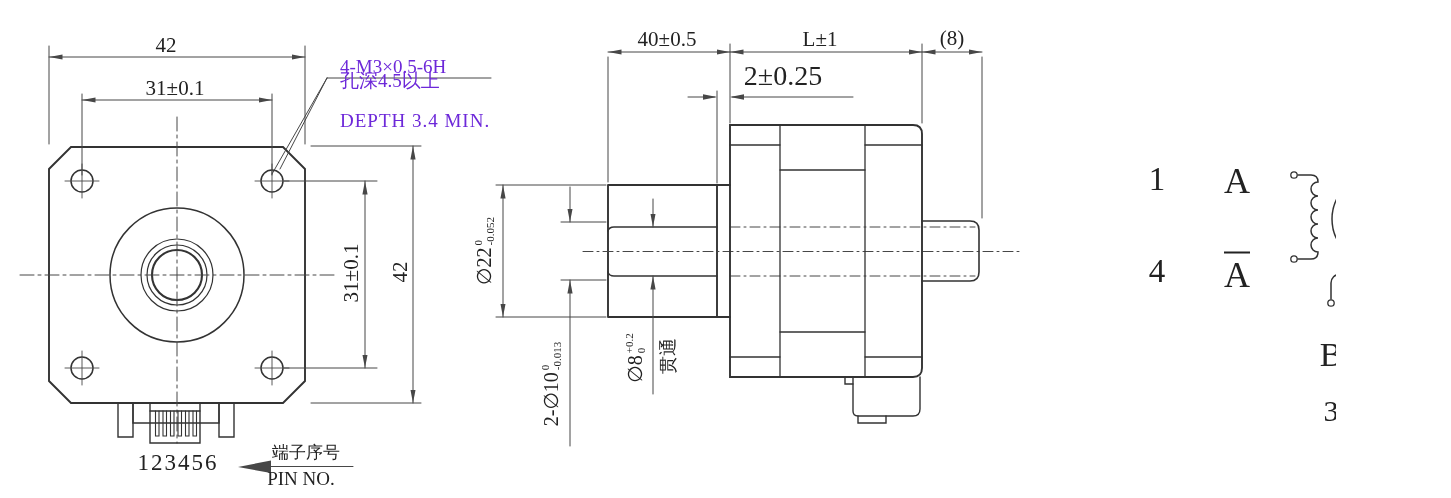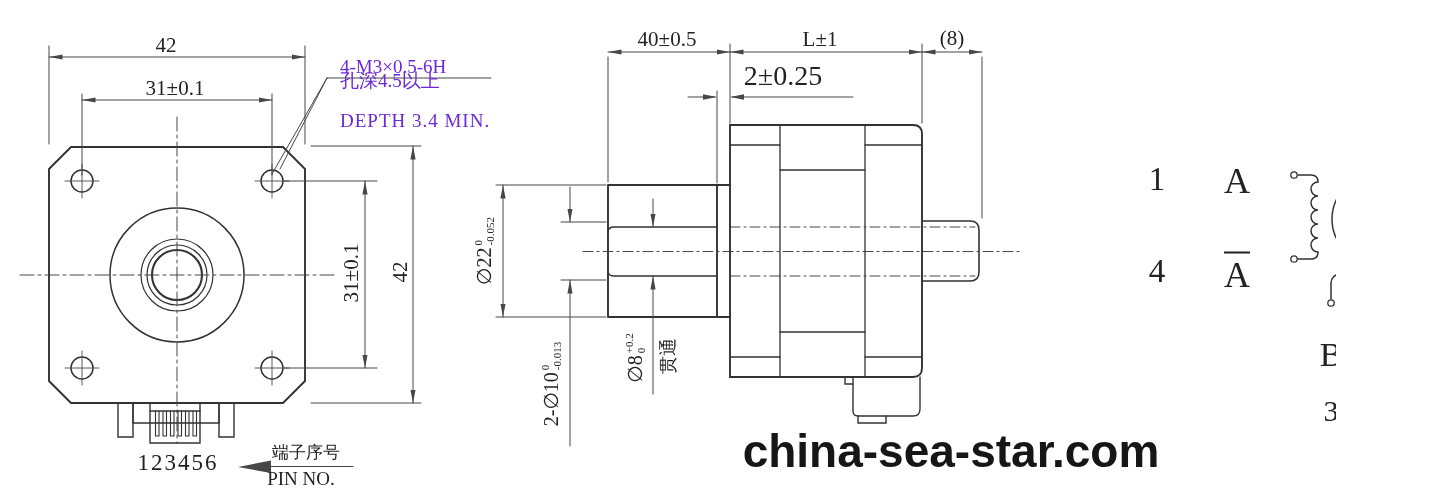--- a/index.html
+++ b/index.html
@@ -222,15 +222,14 @@
     <span class="bar">A</span>
   </div>
   <div class="lbl s38" style="left:1376px;top:221px">M</div>
   <div class="lbl s34" style="left:1331px;top:355px">B</div>
   <div class="lbl s34" style="left:1419px;top:353px">
     <span class="bar">B</span>
   </div>
   <div class="lbl s30" style="left:1331px;top:411px">3</div>
   <div class="lbl s30" style="left:1421px;top:412px">6</div>
 
-  <div class="wm" style="left:951px;top:451px;font-size:46px">china-sea-star.com</div>
 
 </div>
 
 </body></html>

